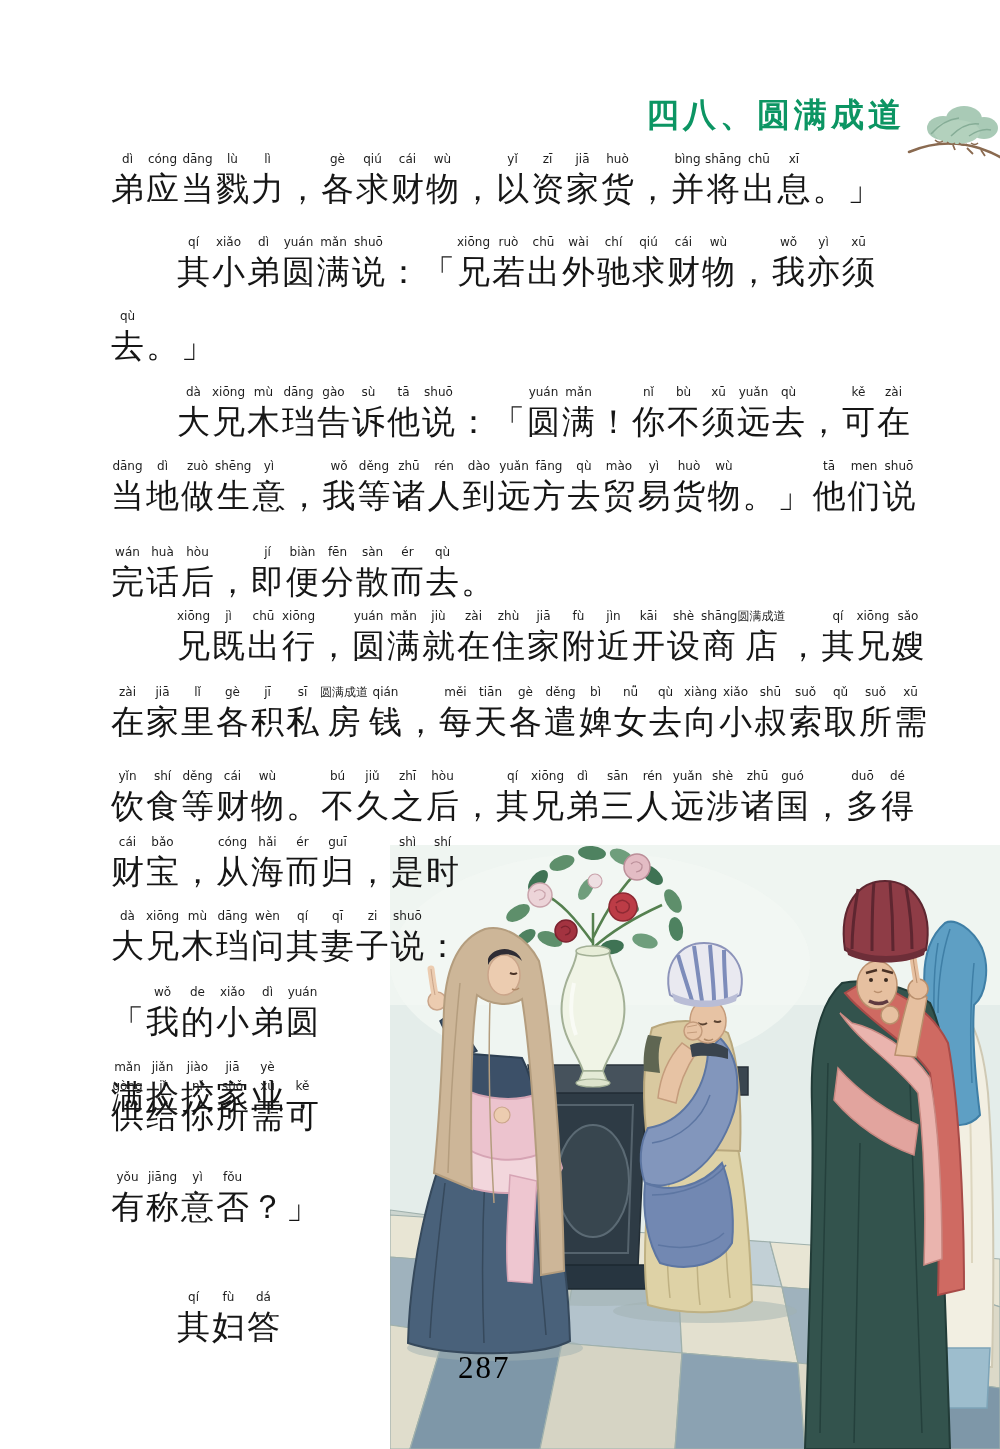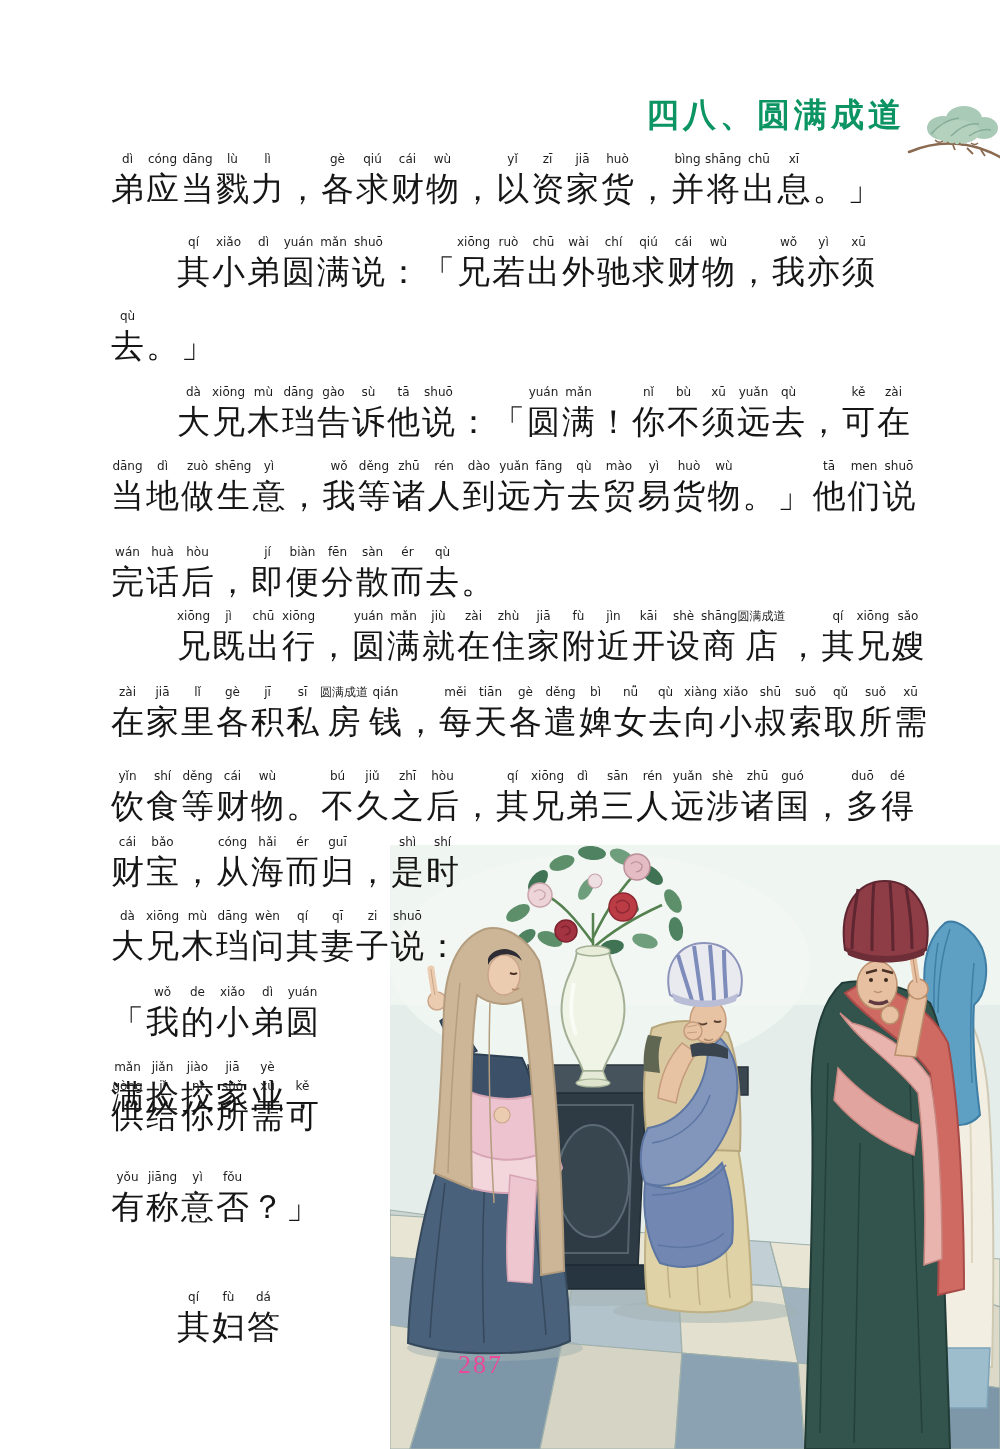--- a/index.html
+++ b/index.html
@@ -23,21 +23,21 @@
     font-family:"DejaVu Sans","Liberation Sans",sans-serif;
     font-size:12px; line-height:16px; height:16px; color:#1d1d1d; letter-spacing:0;
   }
   .hz {
     font-family:"Liberation Serif","DejaVu Serif",serif;
     font-size:33px; line-height:44px; color:#161616;
   }
   .illu { position:absolute; left:390px; top:843px; z-index:1; }
   .pagenum {
     position:absolute; left:458px; top:1350px; z-index:4;
-    font-size:26px; color:#ec4899; letter-spacing:2px;
+    font-size:31px; color:#000000; letter-spacing:2px;
     font-family:"Liberation Serif","DejaVu Serif",serif;
   }
 </style>
 </head>
 <body>
 
 <div class="page">
 
   <div class="header">
     <div class="header-title">四八、圆满成道</div>

